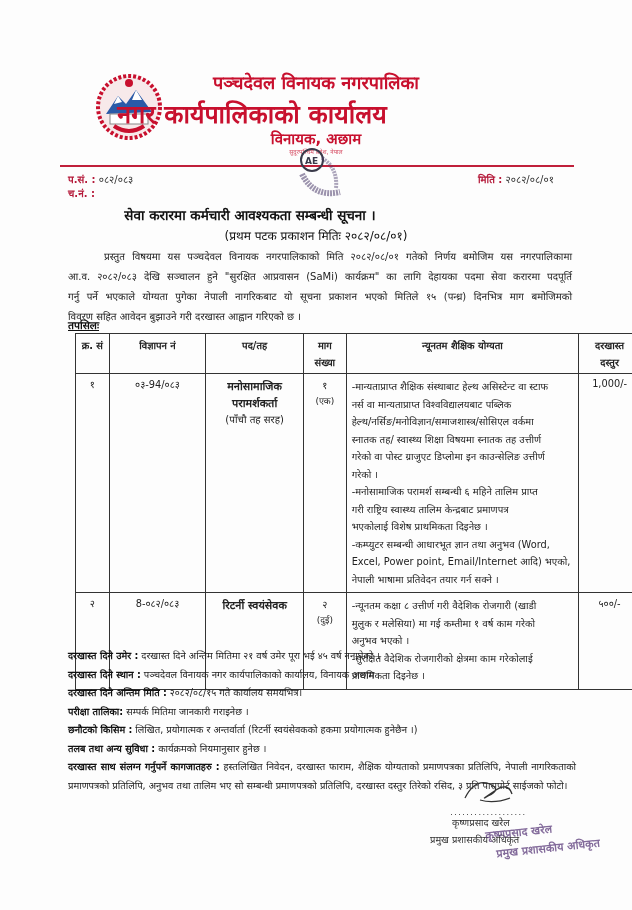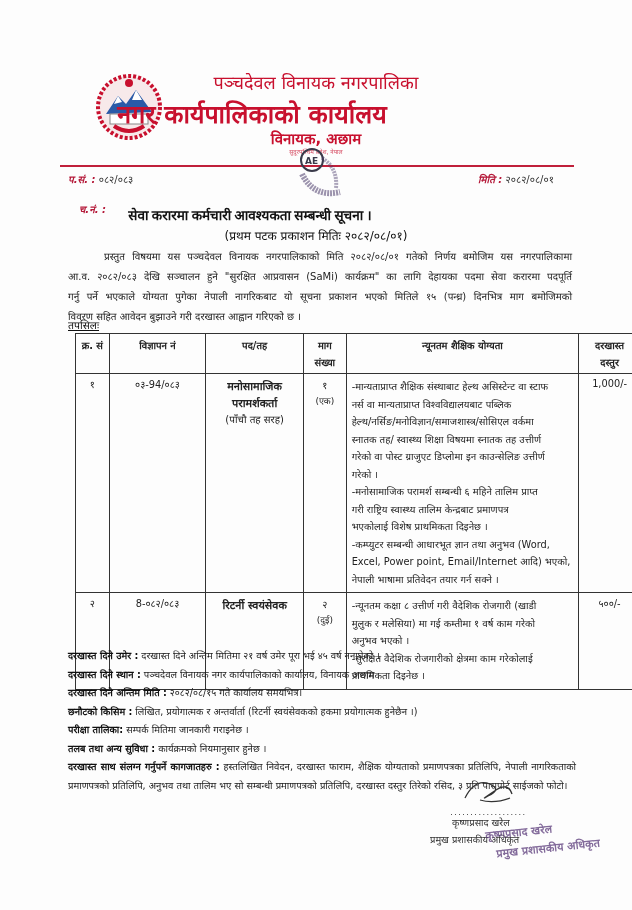--- a/index.html
+++ b/index.html
@@ -2,40 +2,40 @@
 <html><head>
 <meta charset="utf-8">
 <style>
   * { box-sizing: border-box; margin: 0; padding: 0; }
   html, body { width: 632px; height: 910px; background: #ffffff; }
   body { font-family: "DejaVu Sans", sans-serif; color: #1f1f1f; position: relative; overflow: hidden; }
   .page { position: absolute; left: 0; top: 0; width: 632px; height: 910px; background: #fdfdfd; }
 
   
   .emblem { position: absolute; left: 96px; top: 74px; width: 66px; height: 66px; }
-  .org-line1 { position: absolute; left: 0; width: 632px; top: 70px; text-align: center; font-size: 18px; font-weight: normal; color: #c8102e; }
+  .org-line1 { position: absolute; left: 0; width: 632px; top: 70px; text-align: center; font-size: 18px; font-weight: bold; color: #c8102e; }
   .org-line2 { position: absolute; left: 0; width: 504px; top: 96px; text-align: center; font-size: 25px; font-weight: bold; color: #c8102e; }
   .org-line3 { position: absolute; left: 0; width: 632px; top: 128px; text-align: center; font-size: 15px; font-weight: bold; color: #c8102e; }
   .org-line4 { position: absolute; left: 0; width: 632px; top: 148px; text-align: center; font-size: 6px; color: #c8102e; opacity: .8; }
   .red-rule { position: absolute; left: 60px; right: 58px; top: 165px; height: 2px; background: #c0203a; }
   .stamp { position: absolute; left: 292px; top: 148px; width: 54px; height: 60px; }
 
   .ref-row { position: absolute; font-size: 10px; color: #b51a3a; }
-  .ref-label { font-weight: bold; font-style: italic; }
+  .ref-label { font-weight: bold; }
   .ref-value { color: #2b2b2b; margin-top: 44px; }
 
-  .title { position: absolute; left: 0; width: 500px; top: 206px; text-align: center; font-size: 13.5px; font-weight: bold; color: #111; font-family: Liberation Serif, serif; }
+  .title { position: absolute; left: 0; width: 500px; top: 206px; text-align: center; font-size: 13.5px; font-weight: bold; color: #111; }
   .subtitle { position: absolute; left: 0; width: 632px; top: 227px; text-align: center; font-size: 12px; font-weight: normal; color: #111; }
 
   .intro { position: absolute; left: 68px; width: 504px; top: 247px; font-size: 10px; line-height: 20px; text-align: justify; color: #222; }
   .intro-line { display: block; white-space: nowrap; text-align-last: justify; }
   .intro-line.first { text-indent: 36px; }
   .intro-line.last { text-align-last: left; }
 
-  .tapasil { position: absolute; left: 68px; top: 318px; font-size: 10.5px; font-weight: normal; text-decoration: underline; color: #111; }
+  .tapasil { position: absolute; left: 68px; top: 318px; font-size: 10.5px; font-weight: bold; text-decoration: underline; color: #111; }
 
   
   .notice-table { position: absolute; left: 75px; top: 333px; width: 566px; border-collapse: collapse; font-size: 9.8px; color: #222; }
   .notice-table th, .notice-table td { border: 1.2px solid #333; vertical-align: top; padding: 4px 5px; }
   .notice-table th { font-weight: bold; text-align: center; line-height: 17px; padding-top: 3px; padding-bottom: 2px; }
   .c-sn { width: 30px; text-align: center; }
   .c-adv { width: 86px; text-align: center; }
   .c-post { width: 87px; text-align: center; }
   .c-qty { width: 38px; text-align: center; }
   .c-qual { width: 207px; }
@@ -88,21 +88,21 @@
     <circle cx="20" cy="12" r="11" fill="none" stroke="#3a3a4a" stroke-width="2"></circle>
     <text x="13" y="16" font-size="9" fill="#3a3a4a" font-family="DejaVu Sans, sans-serif" font-weight="bold">AE</text>
     <path d="M10 26 Q22 50 48 44" stroke="#4a3a6a" stroke-width="6" fill="none" opacity=".55" stroke-dasharray="2 1"></path>
     <path d="M30 10 Q46 20 44 40" stroke="#4a3a6a" stroke-width="4" fill="none" opacity=".45" stroke-dasharray="2 1"></path>
   </svg>
 
   <div class="ref-row" style="left:68px; top:172px;">
     <span class="ref-label">प.सं. :</span>
     <span class="ref-value">०८२/०८३</span>
   </div>
-  <div class="ref-row" style="left:68px; top:202px;margin-left:11px;">
+  <div class="ref-row" style="left:68px; top:186px;">
     <span class="ref-label">च.नं. :</span>
     <span class="ref-value"></span>
   </div>
   <div class="ref-row" style="left:478px; top:172px;">
     <span class="ref-label">मिति :</span>
     <span class="ref-value">२०८२/०८/०१</span>
   </div>
 
   <div class="title">सेवा करारमा कर्मचारी आवश्यकता सम्बन्धी सूचना ।</div>
   <div class="subtitle">(प्रथम पटक प्रकाशन मितिः २०८२/०८/०१)</div>
@@ -181,24 +181,24 @@
     <div class="detail">
       <span class="lbl">दरखास्त दिने उमेर :</span><span> दरखास्त दिने अन्तिम मितिमा २१ वर्ष उमेर पूरा भई ४५ वर्ष ननाघेको ।</span>
     </div>
     <div class="detail">
       <span class="lbl">दरखास्त दिने स्थान :</span><span> पञ्चदेवल विनायक नगर कार्यपालिकाको कार्यालय, विनायक अछाम</span>
     </div>
     <div class="detail">
       <span class="lbl">दरखास्त दिने अन्तिम मिति :</span><span> २०८२/०८/१५ गते कार्यालय समयभित्र।</span>
     </div>
     <div class="detail">
+      <span class="lbl">परीक्षा तालिका:</span><span> सम्पर्क मितिमा जानकारी गराइनेछ ।</span>
+    </div>
+    <div class="detail">
       <span class="lbl">छनौटको किसिम :</span><span> लिखित, प्रयोगात्मक र अन्तर्वार्ता (रिटर्नी स्वयंसेवकको हकमा प्रयोगात्मक हुनेछैन ।)</span>
-    </div>
-    <div class="detail">
-      <span class="lbl">परीक्षा तालिका:</span><span> सम्पर्क मितिमा जानकारी गराइनेछ ।</span>
     </div>
     <div class="detail">
       <span class="lbl">तलब तथा अन्य सुविधा :</span><span> कार्यक्रमको नियमानुसार हुनेछ ।</span>
     </div>
     <div class="detail wrap">
       <span class="lbl">दरखास्त साथ संलग्न गर्नुपर्ने कागजातहरु :</span><span> हस्तलिखित निवेदन, दरखास्त फाराम, शैक्षिक योग्यताको प्रमाणपत्रका प्रतिलिपि, नेपाली नागरिकताको प्रमाणपत्रको प्रतिलिपि, अनुभव तथा तालिम भए सो सम्बन्धी प्रमाणपत्रको प्रतिलिपि, दरखास्त दस्तुर तिरेको रसिद, ३ प्रति पासपोर्ट साईजको फोटो।</span>
     </div>
   </div>
 
   <div class="sign-area">

